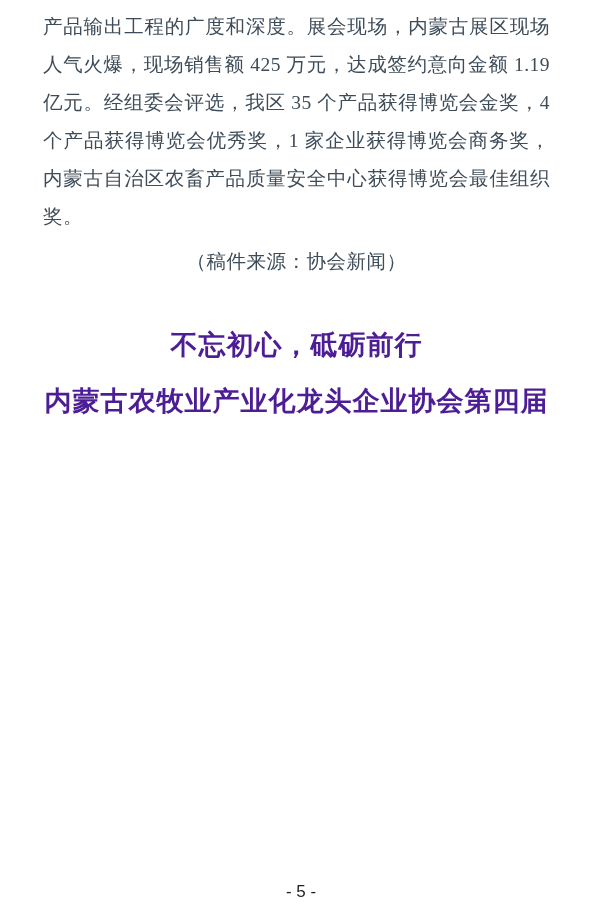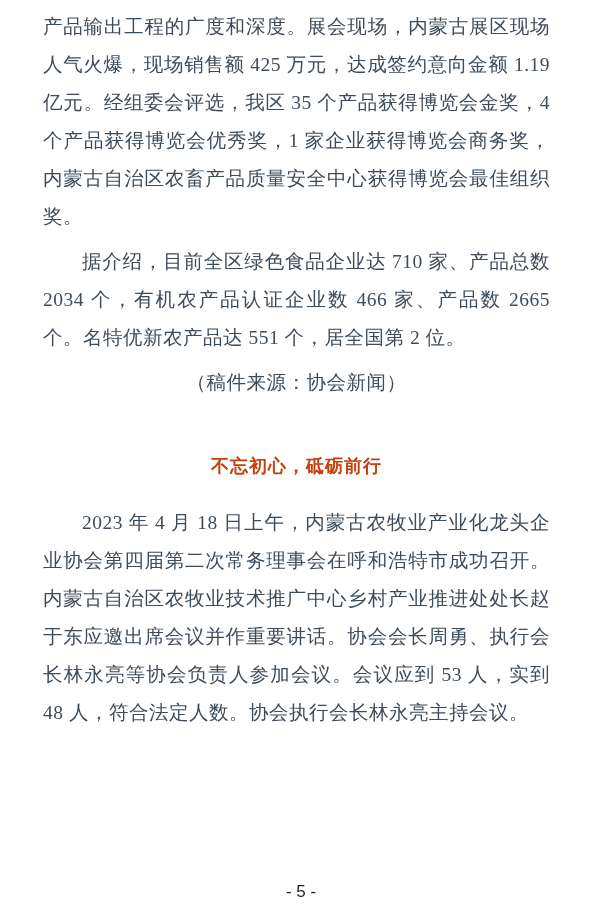--- a/index.html
+++ b/index.html
@@ -30,24 +30,24 @@
     margin: 0;
     font-size: 19.5px;
     line-height: 38px;
     text-align: center;
     color: #3e4c59;
     letter-spacing: 0.5px;
   }
   .article-title {
     margin: 36px 0 10px 0;
     text-align: center;
-    font-size: 18px;
+    font-size: 27px;
     line-height: 56px;
     font-weight: bold;
-    color: #c2410c;
+    color: #4c1d95;
     letter-spacing: 1px;
   }
   .title-line { display: block; }
   .page-number {
     position: absolute;
     bottom: 8px;
     left: 0;
     right: 0;
     text-align: center;
     font-size: 17px;
@@ -56,27 +56,26 @@
   }
 </style>
 </head>
 <body>
 
 <div class="page">
   <div class="content">
 
     <p class="body-par">产品输出工程的广度和深度。展会现场，内蒙古展区现场人气火爆，现场销售额 425 万元，达成签约意向金额 1.19 亿元。经组委会评选，我区 35 个产品获得博览会金奖，4 个产品获得博览会优秀奖，1 家企业获得博览会商务奖，内蒙古自治区农畜产品质量安全中心获得博览会最佳组织奖。</p>
 
-    <p class="body-par indent">据介绍，目前全区绿色食品企业达 710 家、产品总数 2034 个，有机农产品认证企业数 466 家、产品数 2665 个。名特优新农产品达 551 个，居全国第 2 位。</p>
 
     <p class="source-line">（稿件来源：协会新闻）</p>
 
     <h1 class="article-title">
       <span class="title-line">不忘初心，砥砺前行</span>
+      <span class="title-line">内蒙古农牧业产业化龙头企业协会第四届</span>
     </h1>
 
-    <p class="body-par indent">2023 年 4 月 18 日上午，内蒙古农牧业产业化龙头企业协会第四届第二次常务理事会在呼和浩特市成功召开。内蒙古自治区农牧业技术推广中心乡村产业推进处处长赵于东应邀出席会议并作重要讲话。协会会长周勇、执行会长林永亮等协会负责人参加会议。会议应到 53 人，实到 48 人，符合法定人数。协会执行会长林永亮主持会议。</p>
 
 
   </div>
 
   <div class="page-number">- 5 -</div>
 </div>
 
 </body></html>

